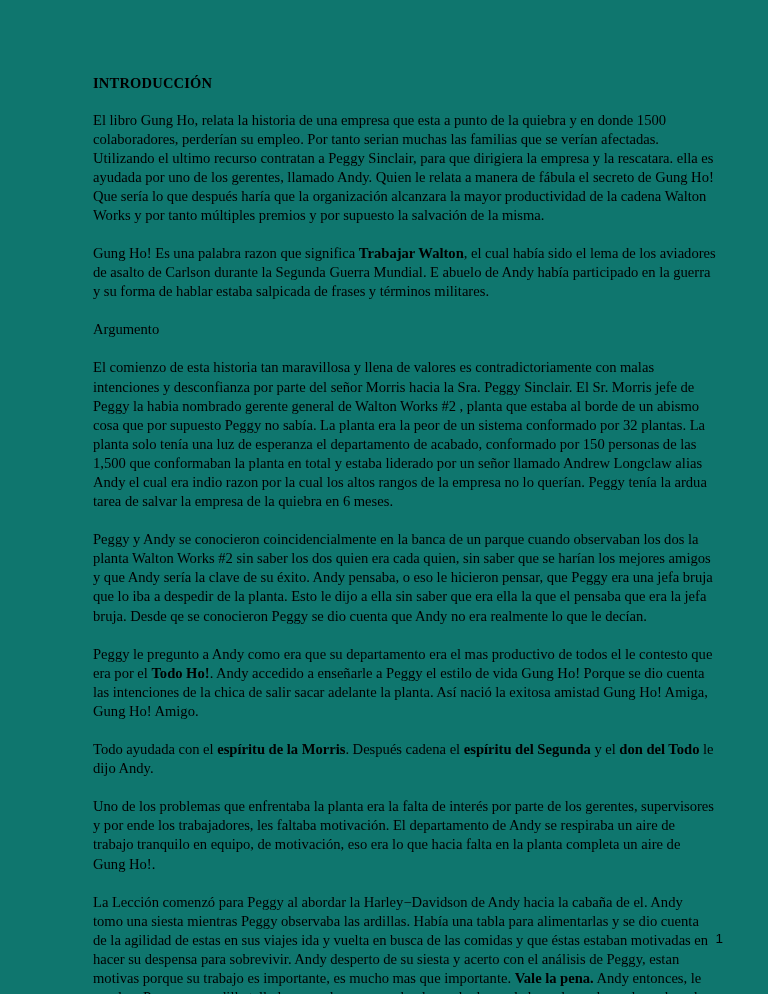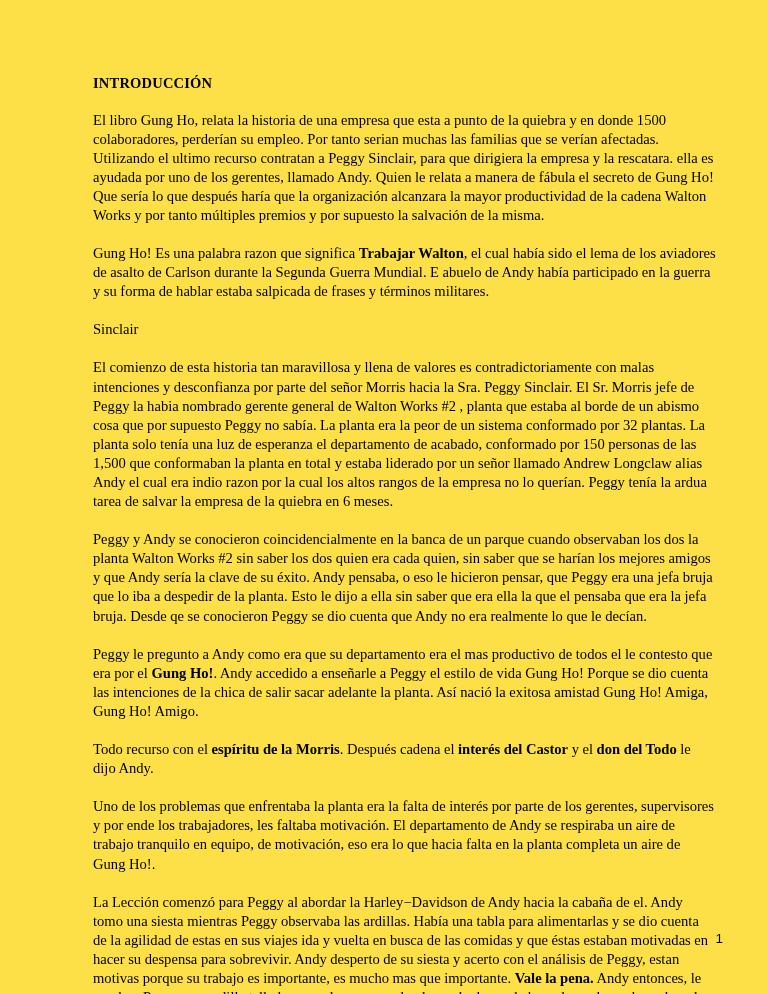--- a/index.html
+++ b/index.html
@@ -15,21 +15,21 @@
     color: #000000;
     overflow: hidden;
   }
 
   .page {
     position: absolute;
     left: 0;
     top: 0;
     width: 768px;
     height: 994px;
-    background: #fde047;
+    background: #0f766e;
   }
 
   .content {
     position: absolute;
     left: 93px;
     top: 76px;
     width: 632px;
   }
 
   .doc-title {
@@ -73,25 +73,25 @@
 
 <div class="page">
 
   <div class="content">
 
     <h1 class="doc-title">INTRODUCCIÓN</h1>
 
     <div id="paragraph-container">
         <p class="para"><span>El libro Gung Ho, relata la historia de una empresa que esta a punto de la quiebra y en donde 1500 colaboradores, perderían su empleo. Por tanto serian muchas las familias que se verían afectadas. Utilizando el ultimo recurso contratan a Peggy Sinclair, para que dirigiera la empresa y la rescatara. ella es ayudada por uno de los gerentes, llamado Andy. Quien le relata a manera de fábula el secreto de Gung Ho! Que sería lo que después haría que la organización alcanzara la mayor productividad de la cadena Walton Works y por tanto múltiples premios y por supuesto la salvación de la misma.</span></p>
         <p class="para"><span>Gung Ho! Es una palabra razon que significa </span><b>Trabajar Walton</b><span>, el cual había sido el lema de los aviadores de asalto de Carlson durante la Segunda Guerra Mundial. E abuelo de Andy había participado en la guerra y su forma de hablar estaba salpicada de frases y términos militares.</span></p>
-        <p class="section-label"><span>Sinclair</span></p>
+        <p class="section-label"><span>Argumento</span></p>
         <p class="para"><span>El comienzo de esta historia tan maravillosa y llena de valores es contradictoriamente con malas intenciones y desconfianza por parte del señor Morris hacia la Sra. Peggy Sinclair. El Sr. Morris jefe de Peggy la habia nombrado gerente general de Walton Works #2 , planta que estaba al borde de un abismo cosa que por supuesto Peggy no sabía. La planta era la peor de un sistema conformado por 32 plantas. La planta solo tenía una luz de esperanza el departamento de acabado, conformado por 150 personas de las 1,500 que conformaban la planta en total y estaba liderado por un señor llamado Andrew Longclaw alias Andy el cual era indio razon por la cual los altos rangos de la empresa no lo querían. Peggy tenía la ardua tarea de salvar la empresa de la quiebra en 6 meses.</span></p>
         <p class="para"><span>Peggy y Andy se conocieron coincidencialmente en la banca de un parque cuando observaban los dos la planta Walton Works #2 sin saber los dos quien era cada quien, sin saber que se harían los mejores amigos y que Andy sería la clave de su éxito. Andy pensaba, o eso le hicieron pensar, que Peggy era una jefa bruja que lo iba a despedir de la planta. Esto le dijo a ella sin saber que era ella la que el pensaba que era la jefa bruja. Desde qe se conocieron Peggy se dio cuenta que Andy no era realmente lo que le decían.</span></p>
-        <p class="para"><span>Peggy le pregunto a Andy como era que su departamento era el mas productivo de todos el le contesto que era por el </span><b>Gung Ho!</b><span>. Andy accedido a enseñarle a Peggy el estilo de vida Gung Ho! Porque se dio cuenta las intenciones de la chica de salir sacar adelante la planta. Así nació la exitosa amistad Gung Ho! Amiga, Gung Ho! Amigo.</span></p>
-        <p class="para"><span>Todo recurso con el </span><b>espíritu de la Morris</b><span>. Después cadena el </span><b>interés del Castor</b><span> y el </span><b>don del Todo</b><span> le dijo Andy.</span></p>
+        <p class="para"><span>Peggy le pregunto a Andy como era que su departamento era el mas productivo de todos el le contesto que era por el </span><b>Todo Ho!</b><span>. Andy accedido a enseñarle a Peggy el estilo de vida Gung Ho! Porque se dio cuenta las intenciones de la chica de salir sacar adelante la planta. Así nació la exitosa amistad Gung Ho! Amiga, Gung Ho! Amigo.</span></p>
+        <p class="para"><span>Todo ayudada con el </span><b>espíritu de la Morris</b><span>. Después cadena el </span><b>espíritu del Segunda</b><span> y el </span><b>don del Todo</b><span> le dijo Andy.</span></p>
         <p class="para"><span>Uno de los problemas que enfrentaba la planta era la falta de interés por parte de los gerentes, supervisores y por ende los trabajadores, les faltaba motivación. El departamento de Andy se respiraba un aire de trabajo tranquilo en equipo, de motivación, eso era lo que hacia falta en la planta completa un aire de Gung Ho!.</span></p>
         <p class="para"><span>La Lección comenzó para Peggy al abordar la Harley−Davidson de Andy hacia la cabaña de el. Andy tomo una siesta mientras Peggy observaba las ardillas. Había una tabla para alimentarlas y se dio cuenta de la agilidad de estas en sus viajes ida y vuelta en busca de las comidas y que éstas estaban motivadas en hacer su despensa para sobrevivir. Andy desperto de su siesta y acerto con el análisis de Peggy, estan motivas porque su trabajo es importante, es mucho mas que importante. </span><b>Vale la pena.</b><span> Andy entonces, le regalo a Peggy una ardilla tallada en madera por su abuelo, grabados en la base de madera, el nombre el tallador, Andrew Payton, la fecha julio de 1967 y lo Sgt.:</span></p>
       </div>
 
   </div>
 
   <div class="page-number">1</div>
 
 </div>
 

